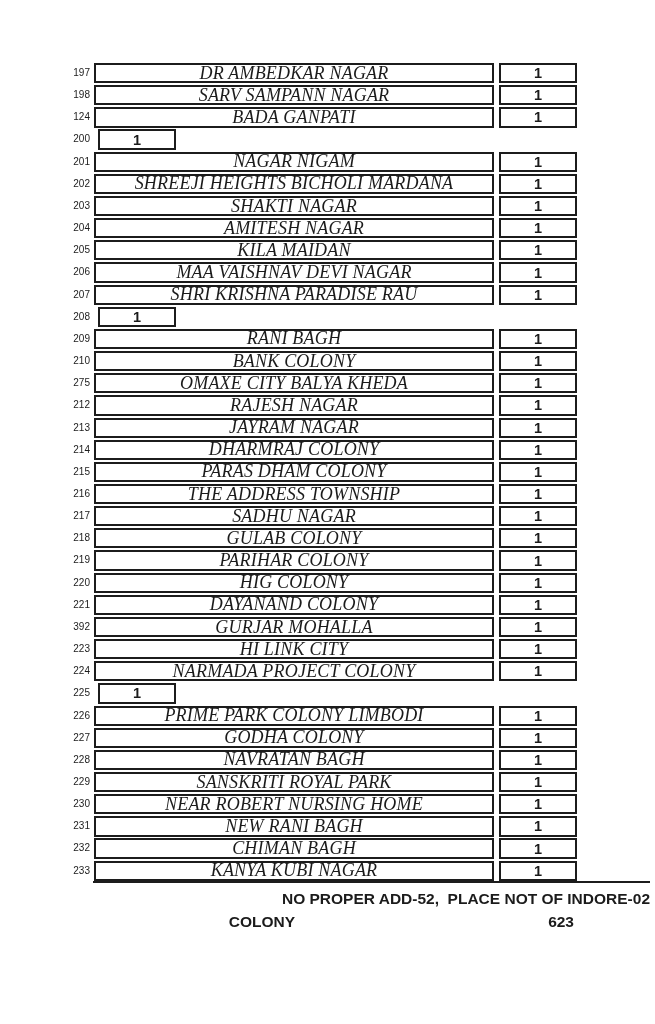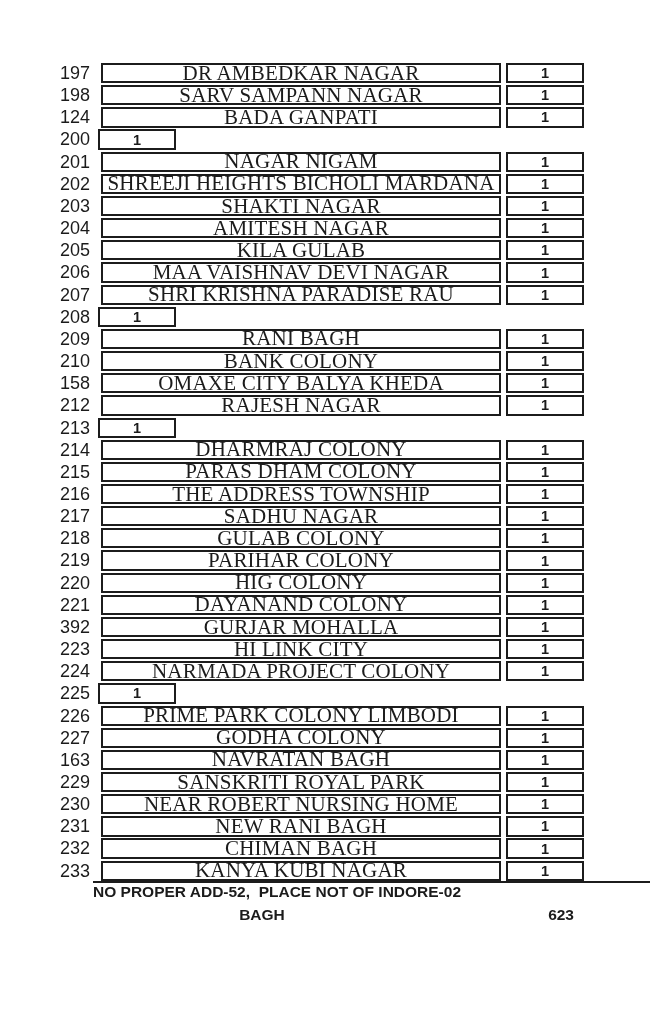--- a/index.html
+++ b/index.html
@@ -28,60 +28,61 @@
   .row {
     display: flex;
     align-items: stretch;
     height: 20.2px;
     margin-bottom: 1.97px;
   }
   .num {
     width: 32px;
     padding-right: 3px;
     text-align: right;
-    font-size: 18px;
+    font-size: 10px;
     line-height: 20px;
     flex: none;
   }
   .cell {
     border: 2px solid #1c1c1c;
     background: #ffffff;
     box-sizing: border-box;
     display: flex;
     align-items: center;
     justify-content: center;
     flex: none;
     overflow: hidden;
     white-space: nowrap;
   }
   .name-cell {
     width: 400px;
-    margin-left: 8px;
+    margin-left: 1px;
     font-family: "Liberation Serif", serif;
-    font-size: 21px;
+    font-size: 18px;
     letter-spacing: 0.2px;
+    font-style: italic;
   }
   .val-cell {
     width: 78px;
     margin-left: 5px;
     font-weight: bold;
     font-size: 14.5px;
   }
   .bottom-rule {
     margin-left: 35px;
     margin-top: -2.1px;
     width: 557px;
     height: 2.5px;
     background: #1c1c1c;
   }
   .note-line {
     margin-left: 35px;
-    margin-top: 0;
+    margin-top: 7px;
     width: 557px;
-    text-align: left;
+    text-align: right;
     font-weight: bold;
     font-size: 15.5px;
     white-space: pre;
   }
   .total-row {
     margin-left: 35px;
     margin-top: 5px;
     width: 557px;
     display: flex;
     font-weight: bold;
@@ -147,21 +148,21 @@
   </div>
 
   <div class="row">
     <div class="num">204</div>
     <div class="cell name-cell">AMITESH NAGAR</div>
     <div class="cell val-cell">1</div>
   </div>
 
   <div class="row">
     <div class="num">205</div>
-    <div class="cell name-cell">KILA GULAB</div>
+    <div class="cell name-cell">KILA MAIDAN</div>
     <div class="cell val-cell">1</div>
   </div>
 
   <div class="row">
     <div class="num">206</div>
     <div class="cell name-cell">MAA VAISHNAV DEVI NAGAR</div>
     <div class="cell val-cell">1</div>
   </div>
 
   <div class="row">
@@ -181,33 +182,34 @@
     <div class="cell val-cell">1</div>
   </div>
 
   <div class="row">
     <div class="num">210</div>
     <div class="cell name-cell">BANK COLONY</div>
     <div class="cell val-cell">1</div>
   </div>
 
   <div class="row">
-    <div class="num">158</div>
+    <div class="num">275</div>
     <div class="cell name-cell">OMAXE CITY BALYA KHEDA</div>
     <div class="cell val-cell">1</div>
   </div>
 
   <div class="row">
     <div class="num">212</div>
     <div class="cell name-cell">RAJESH NAGAR</div>
     <div class="cell val-cell">1</div>
   </div>
 
   <div class="row">
     <div class="num">213</div>
+    <div class="cell name-cell">JAYRAM NAGAR</div>
     <div class="cell val-cell">1</div>
   </div>
 
   <div class="row">
     <div class="num">214</div>
     <div class="cell name-cell">DHARMRAJ COLONY</div>
     <div class="cell val-cell">1</div>
   </div>
 
   <div class="row">
@@ -281,21 +283,21 @@
     <div class="cell val-cell">1</div>
   </div>
 
   <div class="row">
     <div class="num">227</div>
     <div class="cell name-cell">GODHA COLONY</div>
     <div class="cell val-cell">1</div>
   </div>
 
   <div class="row">
-    <div class="num">163</div>
+    <div class="num">228</div>
     <div class="cell name-cell">NAVRATAN BAGH</div>
     <div class="cell val-cell">1</div>
   </div>
 
   <div class="row">
     <div class="num">229</div>
     <div class="cell name-cell">SANSKRITI ROYAL PARK</div>
     <div class="cell val-cell">1</div>
   </div>
 
@@ -319,17 +321,17 @@
 
   <div class="row">
     <div class="num">233</div>
     <div class="cell name-cell">KANYA KUBI NAGAR</div>
     <div class="cell val-cell">1</div>
   </div>
 </div>
     <div class="bottom-rule"></div>
     <div class="note-line">NO PROPER ADD-52,  PLACE NOT OF INDORE-02</div>
     <div class="total-row">
-      <div class="total-label">BAGH</div>
+      <div class="total-label">COLONY</div>
       <div class="total-value">623</div>
     </div>
   </div>
 </div>
 
 </body></html>

